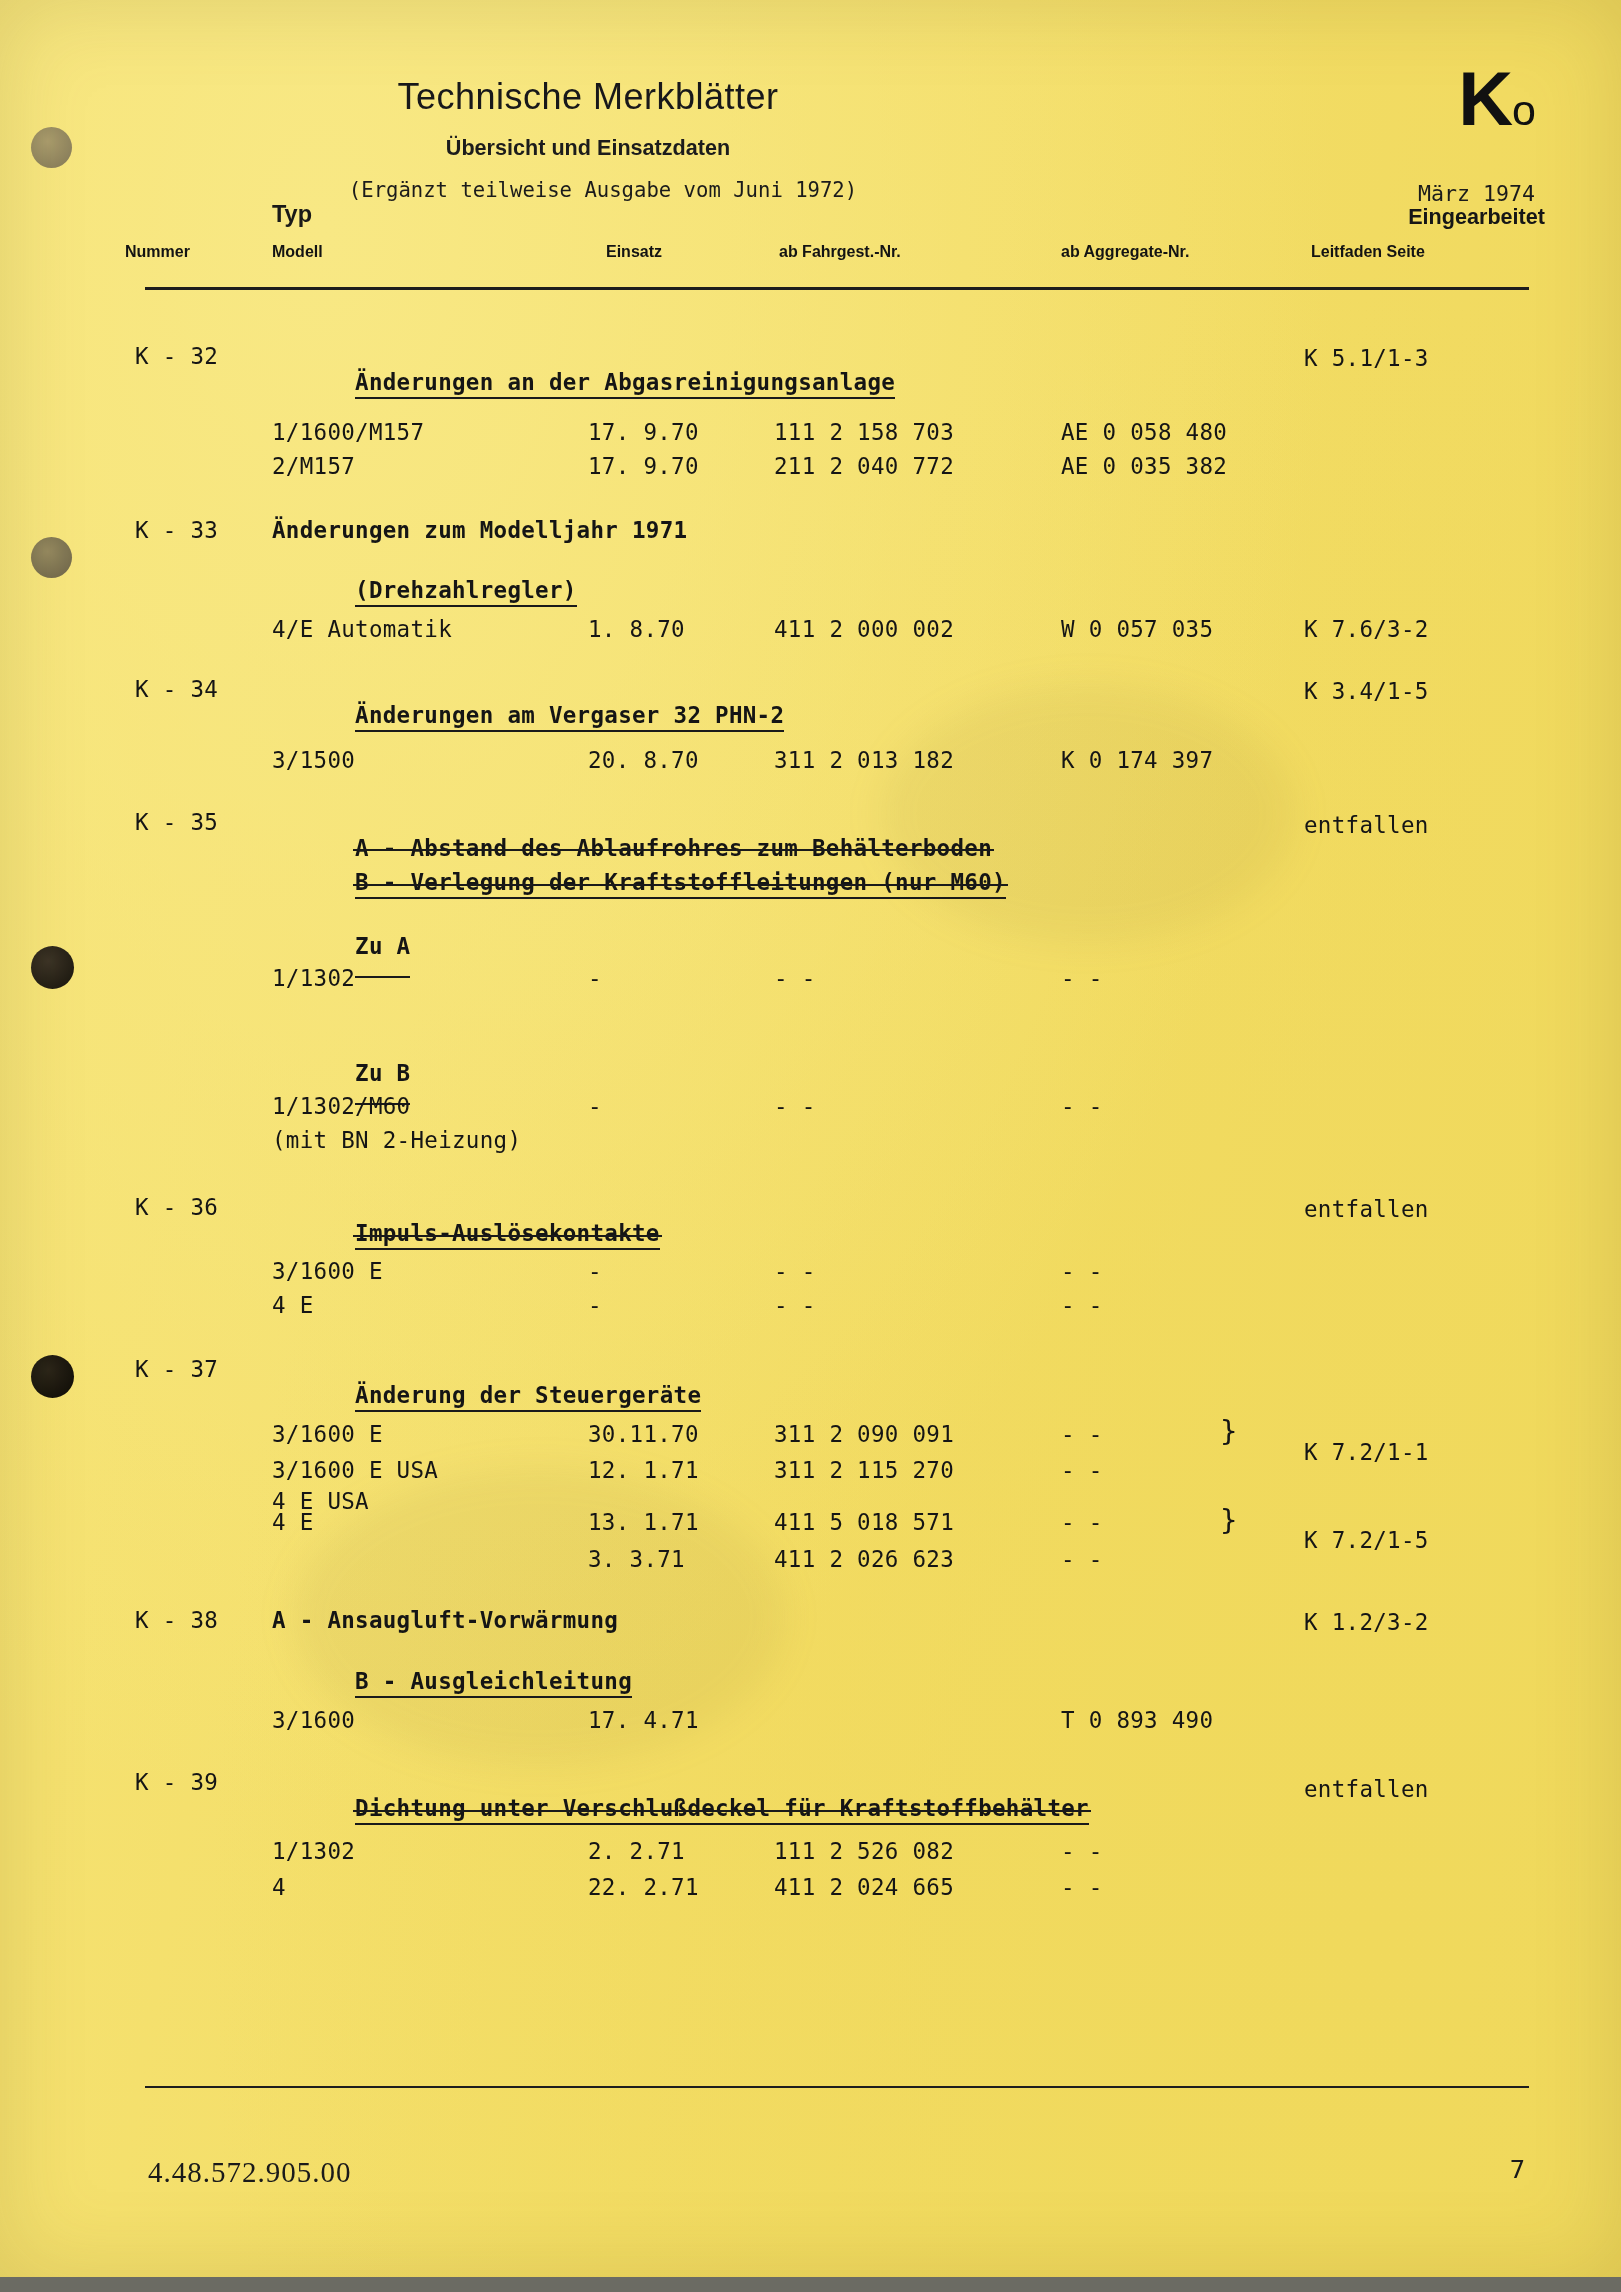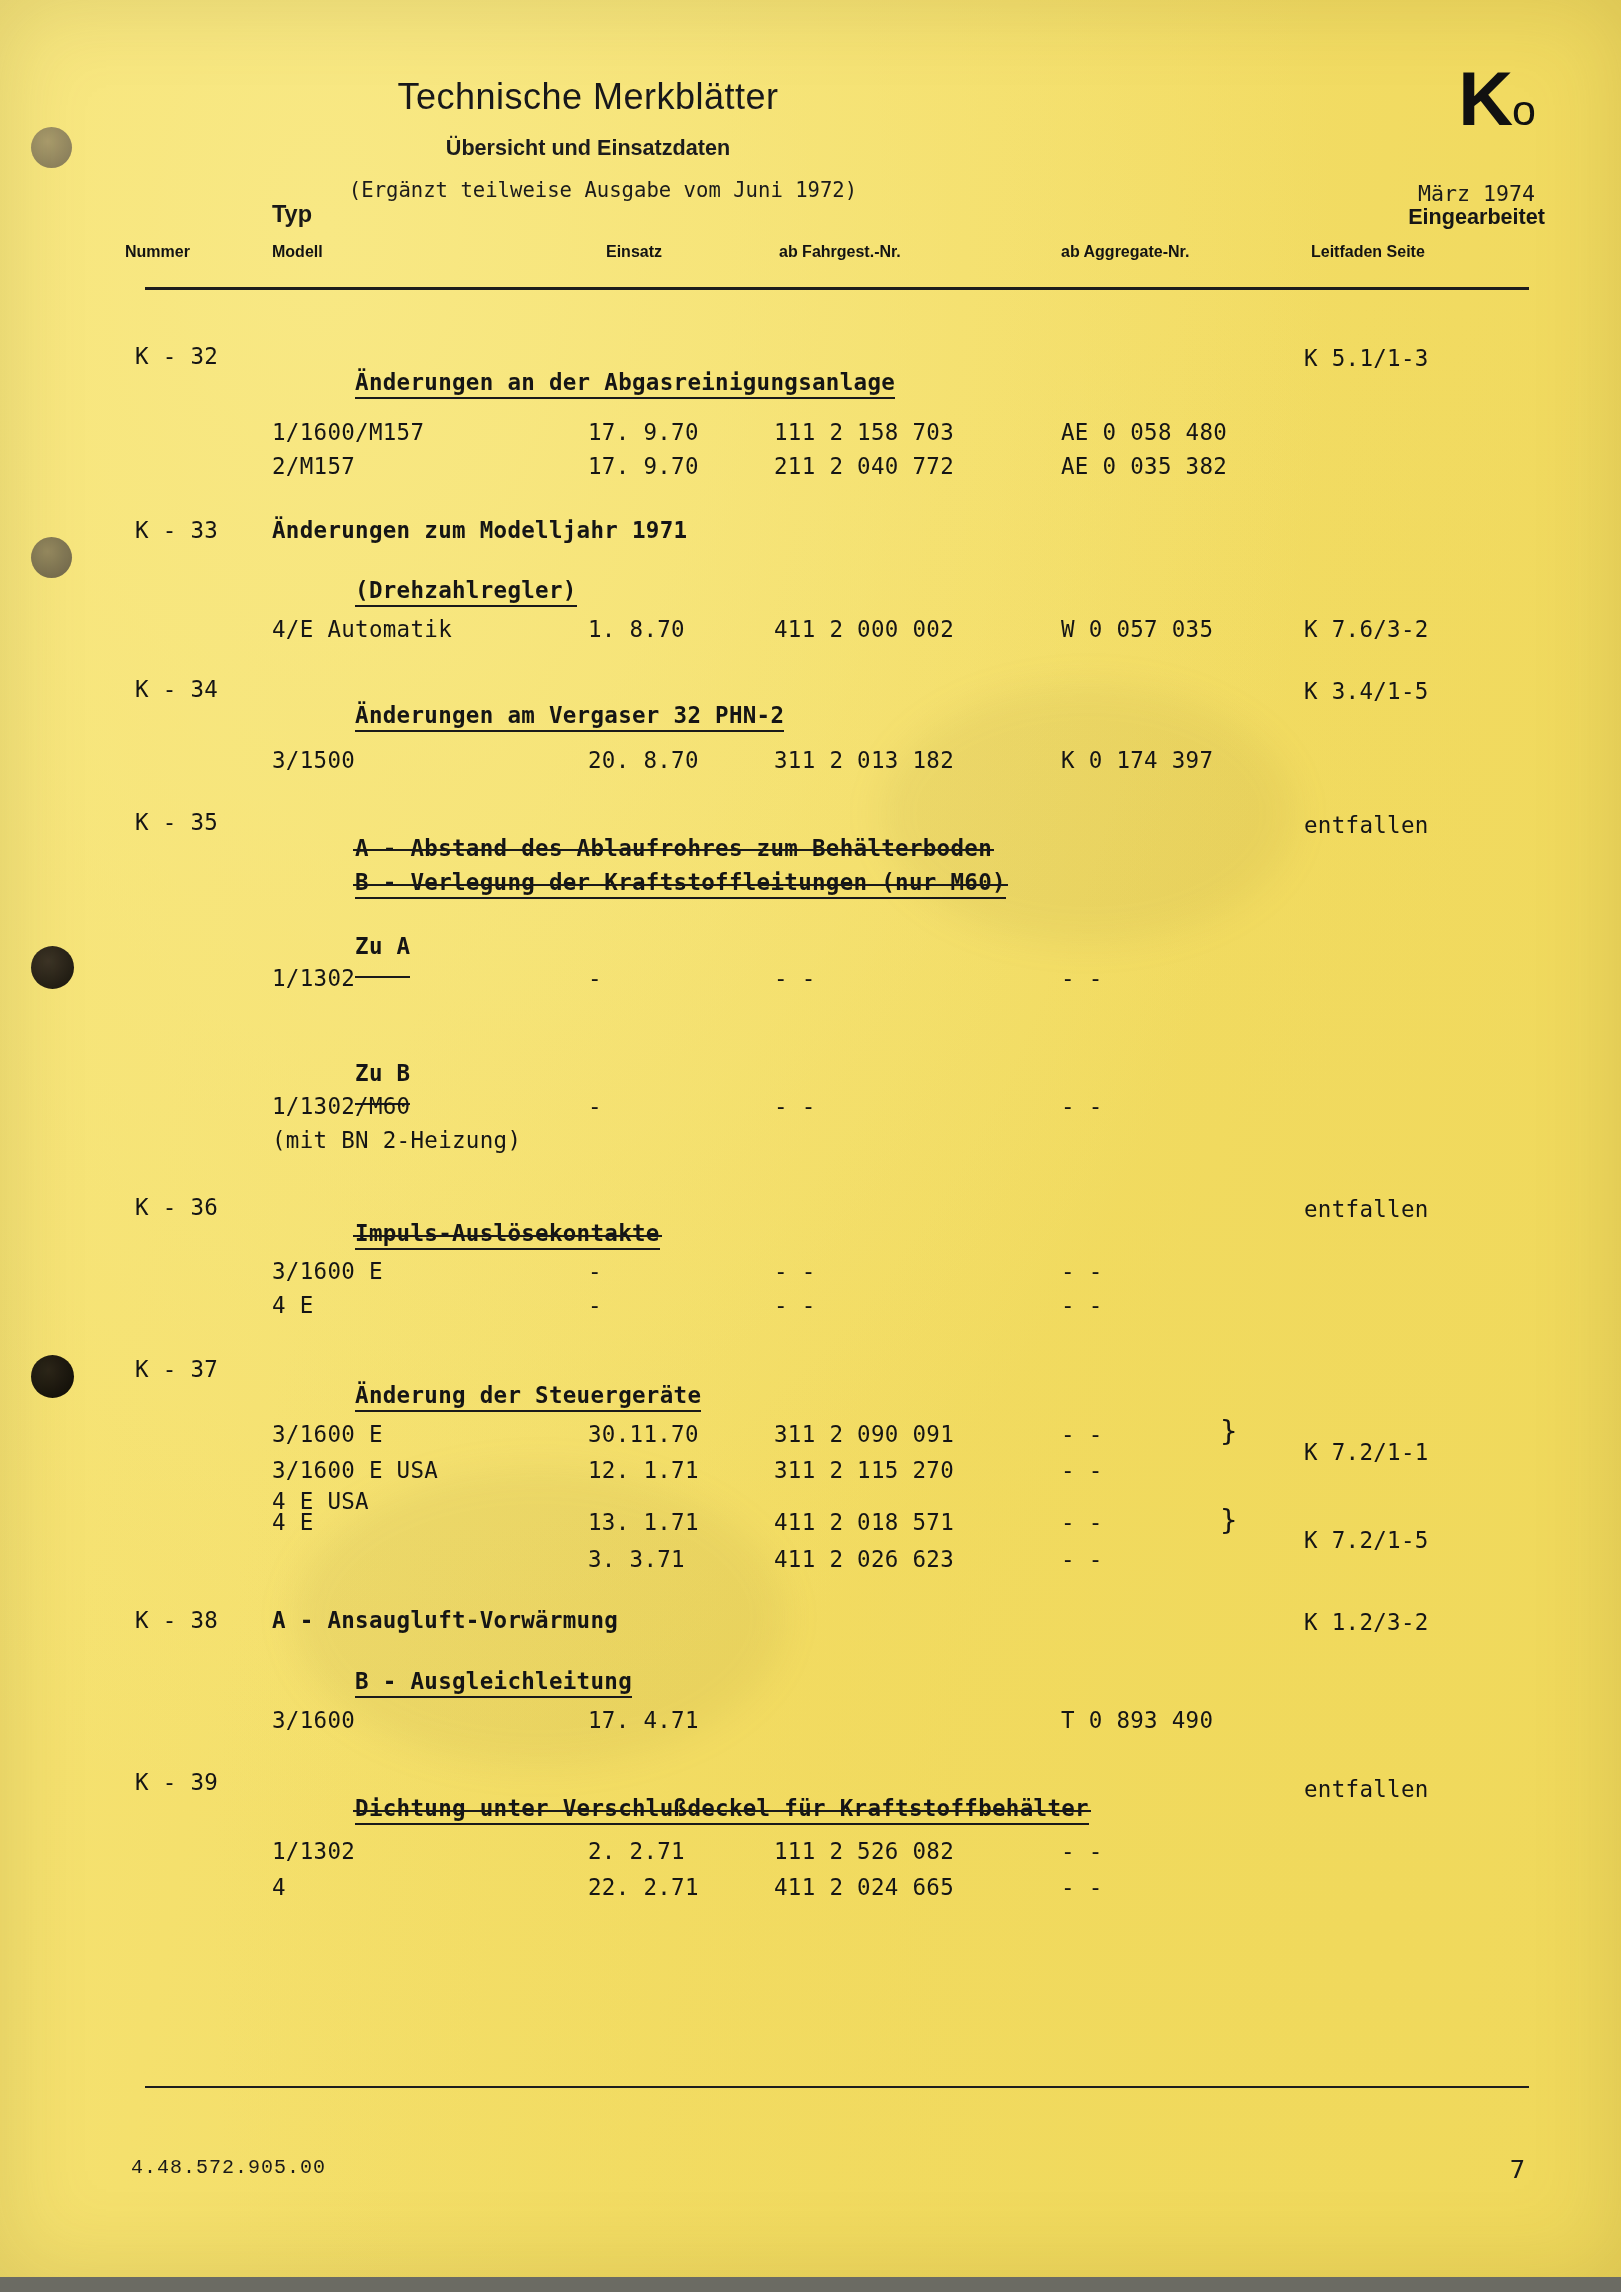--- a/index.html
+++ b/index.html
@@ -137,23 +137,23 @@
   }
   .brace {
     position: absolute;
     font-family: "DejaVu Sans Mono", monospace;
     font-size: 29px;
     color: #151515;
   }
 
   
   .footer-code {
-    position: absolute; left: 131px; top: 2156px;
-    font-family: Liberation Mono, monospace;
-    font-size: 20px; letter-spacing: 1px; color: #1a1a1a;
+    position: absolute; left: 148px; top: 2156px;
+    font-family: Liberation Serif, serif;
+    font-size: 29px; letter-spacing: 1px; color: #1a1a1a;
   }
   .footer-page {
     position: absolute; right: 96px; top: 2154px;
     font-family: "DejaVu Sans Mono", monospace;
     font-size: 25.5px; color: #1a1a1a;
   }
 
   
   .smudge {
     position: absolute; border-radius: 50%;
@@ -294,21 +294,21 @@
     <div class="abs mono modelcol" style="top:1457px;">3/1600 E USA</div>
     <div class="abs mono einsatzcol" style="top:1457px;">12. 1.71</div>
     <div class="abs mono fahrgcol" style="top:1457px;">311 2 115 270</div>
     <div class="abs mono aggcol" style="top:1457px;">- -</div>
 
     <div class="brace" style="left:1220px; top:1414px;">}</div>
     <div class="abs mono leitcol" style="top:1439px;">K 7.2/1-1</div>
 
     <div class="abs mono modelcol" style="top:1509px;">4 E</div>
     <div class="abs mono einsatzcol" style="top:1509px;">13. 1.71</div>
-    <div class="abs mono fahrgcol" style="top:1509px;">411 2 018 571</div>
+    <div class="abs mono fahrgcol" style="top:1509px;">411 5 018 571</div>
     <div class="abs mono aggcol" style="top:1509px;">- -</div>
 
     <div class="abs mono modelcol" style="top:1488px;">4 E USA</div>
     <div class="abs mono einsatzcol" style="top:1546px;">3. 3.71</div>
     <div class="abs mono fahrgcol" style="top:1546px;">411 2 026 623</div>
     <div class="abs mono aggcol" style="top:1546px;">- -</div>
 
     <div class="brace" style="left:1220px; top:1503px;">}</div>
     <div class="abs mono leitcol" style="top:1527px;">K 7.2/1-5</div>
 

